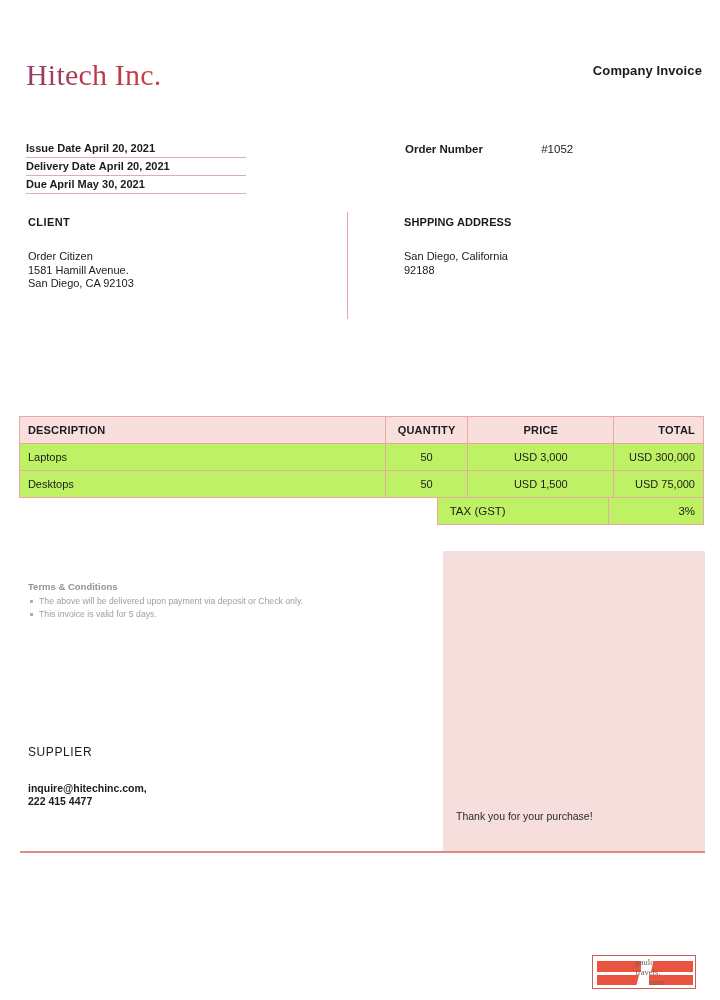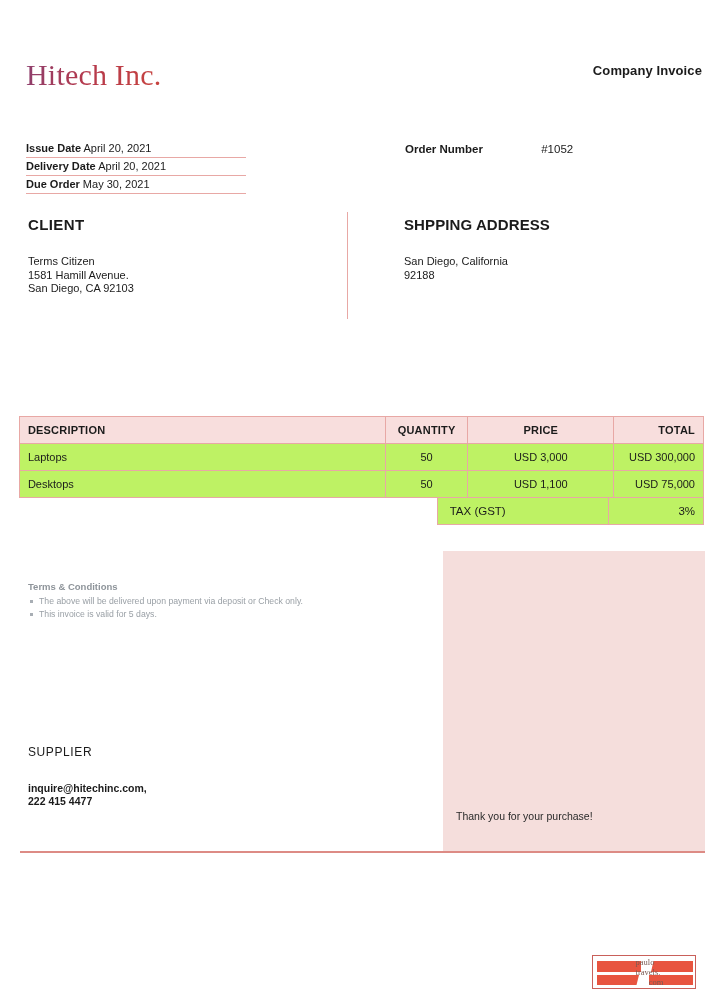--- a/index.html
+++ b/index.html
@@ -30,35 +30,35 @@
 
   
   .dates { position: absolute; left: 26px; top: 140px; width: 220px; }
   .date-row {
     font-size: 11px; padding: 2px 0 3px 0;
     border-bottom: 1.3px solid #e8a8a5;
     white-space: nowrap;
   }
   .date-row:first-child { border-top: none; }
   .date-row .lbl { font-weight: bold; }
-  .date-row .val { font-weight: normal; }
+  .date-row .val { font-weight: bold; }
 
   .order-block { position: absolute; left: 405px; top: 143px; font-size: 11.5px; white-space: nowrap; }
   .order-block .ord-lbl { font-weight: bold; display: inline-block; width: 133px; }
   .order-block .ord-val { font-weight: normal; }
 
   
   .divider-v {
     position: absolute; left: 347px; top: 212px;
     width: 1.3px; height: 107px; background: #e8a8a5;
   }
   .party { position: absolute; font-size: 11px; }
   .party.client { left: 28px; top: 216px; }
   .party.ship   { left: 404px; top: 216px; }
-  .party .head { font-weight: bold; font-size: 15px; letter-spacing: .4px; margin-bottom: 22px; }
+  .party .head { font-weight: bold; font-size: 11px; letter-spacing: .4px; margin-bottom: 22px; }
   .party.ship .head { letter-spacing: .1px; }
   .party .line { line-height: 13.5px; white-space: nowrap; }
 
   
   .pink-panel {
     position: absolute; left: 443px; top: 551px;
     width: 262px; height: 301px; background: #f5dedc;
   }
   .thanks {
     position: absolute; left: 456px; top: 810px;
@@ -134,35 +134,35 @@
   <div class="dates">
     <div class="date-row">
       <span class="lbl">Issue Date</span>
       <span class="val">April 20, 2021</span>
     </div>
     <div class="date-row">
       <span class="lbl">Delivery Date</span>
       <span class="val">April 20, 2021</span>
     </div>
     <div class="date-row">
-      <span class="lbl">Due Order</span>
+      <span class="lbl">Due April</span>
       <span class="val">May 30, 2021</span>
     </div>
   </div>
 
   <div class="order-block">
     <span class="ord-lbl">Order Number</span>
     <span class="ord-val">#1052</span>
   </div>
 
   <div class="divider-v"></div>
 
   <div class="party client">
     <div class="head">CLIENT</div>
-    <div class="line">Terms Citizen</div>
+    <div class="line">Order Citizen</div>
     <div class="line">1581 Hamill Avenue.</div>
     <div class="line">San Diego, CA 92103</div>
   </div>
 
   <div class="party ship">
     <div class="head">SHPPING ADDRESS</div>
     <div class="line">San Diego, California</div>
     <div class="line">92188</div>
   </div>
 
@@ -179,21 +179,21 @@
     <div class="trow">
       <div class="cell c-desc">Laptops</div>
       <div class="cell c-qty">50</div>
       <div class="cell c-price">USD 3,000</div>
       <div class="cell c-total">USD 300,000</div>
     </div>
 
     <div class="trow">
       <div class="cell c-desc">Desktops</div>
       <div class="cell c-qty">50</div>
-      <div class="cell c-price">USD 1,100</div>
+      <div class="cell c-price">USD 1,500</div>
       <div class="cell c-total">USD 75,000</div>
     </div>
 
     <div class="trow row-tax">
       <div class="spacer"></div>
       <div class="cell sum-label">TAX (GST)</div>
       <div class="cell sum-value">3%</div>
     </div>
 
   </div>

